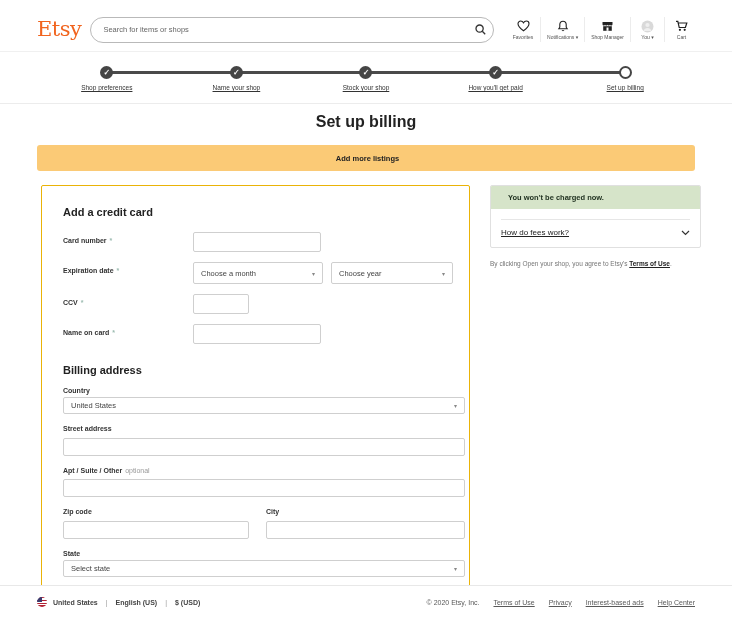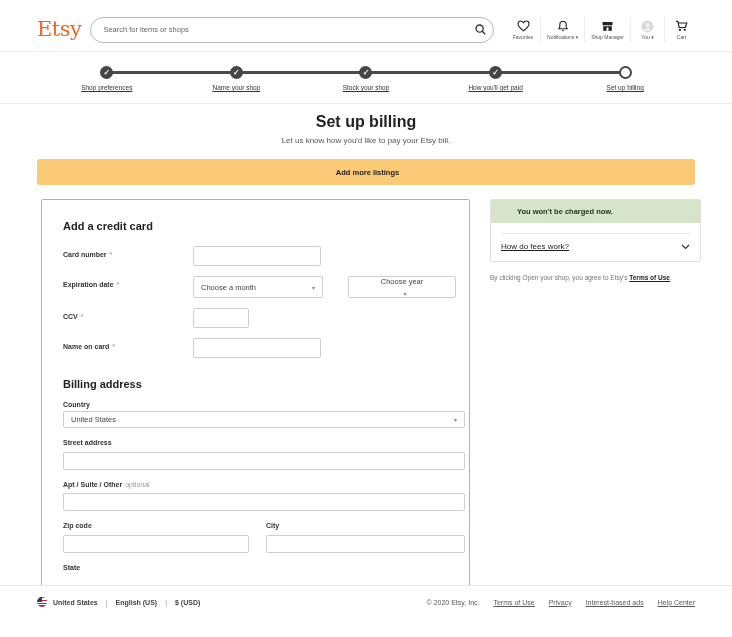--- a/index.html
+++ b/index.html
@@ -87,34 +87,34 @@
   }
   .w-card { width:128px; }
   .w-ccv  { width:56px; }
   .sel {
     height:22px; border:1px solid #cfcfcf; border-radius:2px; background:#fff;
     display:flex; align-items:center; justify-content:space-between;
     padding:0 7px; font-size:7.5px; color:#444; cursor:pointer;
   }
   .sel .sel-caret { color:#888; font-size:6px; margin-left:6px; }
   .sel-month { width:130px; }
-  .sel-year { width:108px; margin-left:25px;flex-direction:column; }
+  .sel-year { width:122px; margin-left:8px; }
   .addr { margin-top:20px; }
   .field { margin-top:11px; }
   .field-label { font-size:7px; font-weight:600; color:#333; margin-bottom:3px; }
   .optional { color:#999; font-weight:400; margin-left:3px; }
   .full { width:100%; height:18px; }
   .sel-full { width:100%; height:17px; }
   .two-col { display:flex; gap:17px; margin-top:11px; }
   .col-zip { width:186px; }
   .col-city { flex:1; }
   
   .sidebar { width:211px; }
   .callout { border:1px solid #e0e0e0; border-radius:2px; background:#fff; overflow:hidden; }
-  .callout-head { background:#d6e4c9; padding:7px 26px; font-size:7.5px; font-weight:700; color:#223322; }
+  .callout-head { background:#d6e4c9; padding:7px 17px; font-size:7.5px; font-weight:700; color:#223322; }
   .callout-body { padding:9px 10px 0 10px; font-size:7.5px; color:#555; line-height:1.6; }
   .amount { color:#348a34; font-weight:700; }
   .callout-divider { border-top:1px solid #e6e6e6; margin:10px 10px 0 10px; }
   .fees-row {
     display:flex; align-items:center; justify-content:space-between;
     padding:8px 10px 10px 10px; cursor:pointer;gap:48px;
   }
   .fees-link { font-size:8px; color:#222; text-decoration:underline; }
   .terms-note { margin-top:11px; font-size:6.5px; color:#757575; line-height:1.6; }
   .terms-link { color:#222; font-weight:700; text-decoration:underline; cursor:pointer; }
@@ -234,21 +234,20 @@
         <div class="step">
           <div class="dot open"></div>
           <span class="step-label">Set up billing</span>
         </div>
       </div>
     </div>
   </div>
 
   <div class="title-block">
     <div class="page-title">Set up billing</div>
-    <div class="page-subtitle">Let us know how you'd like to pay your Etsy bill.</div>
   </div>
 
   <div class="banner">
     <b>Add more listings</b>
   </div>
 
   <div class="main">
 
     <div class="card-panel">
       <div class="section-heading">Add a credit card</div>
@@ -309,20 +308,24 @@
             <input class="tinput full" type="text" style="">
           </div>
           <div class="col-city">
             <div class="field-label">City</div>
             <input class="tinput full" type="text" style="">
           </div>
         </div>
 
         <div class="field">
           <div class="field-label">State</div>
+          <div class="sel sel-full">
+            <span>Select state</span>
+            <span class="sel-caret">▾</span>
+          </div>
         </div>
       </div>
     </div>
 
     <div class="sidebar">
       <div class="callout">
         <div class="callout-head">You won't be charged now.</div>
         <div class="callout-divider"></div>
         <div class="fees-row">
           <span class="fees-link">How do fees work?</span>

